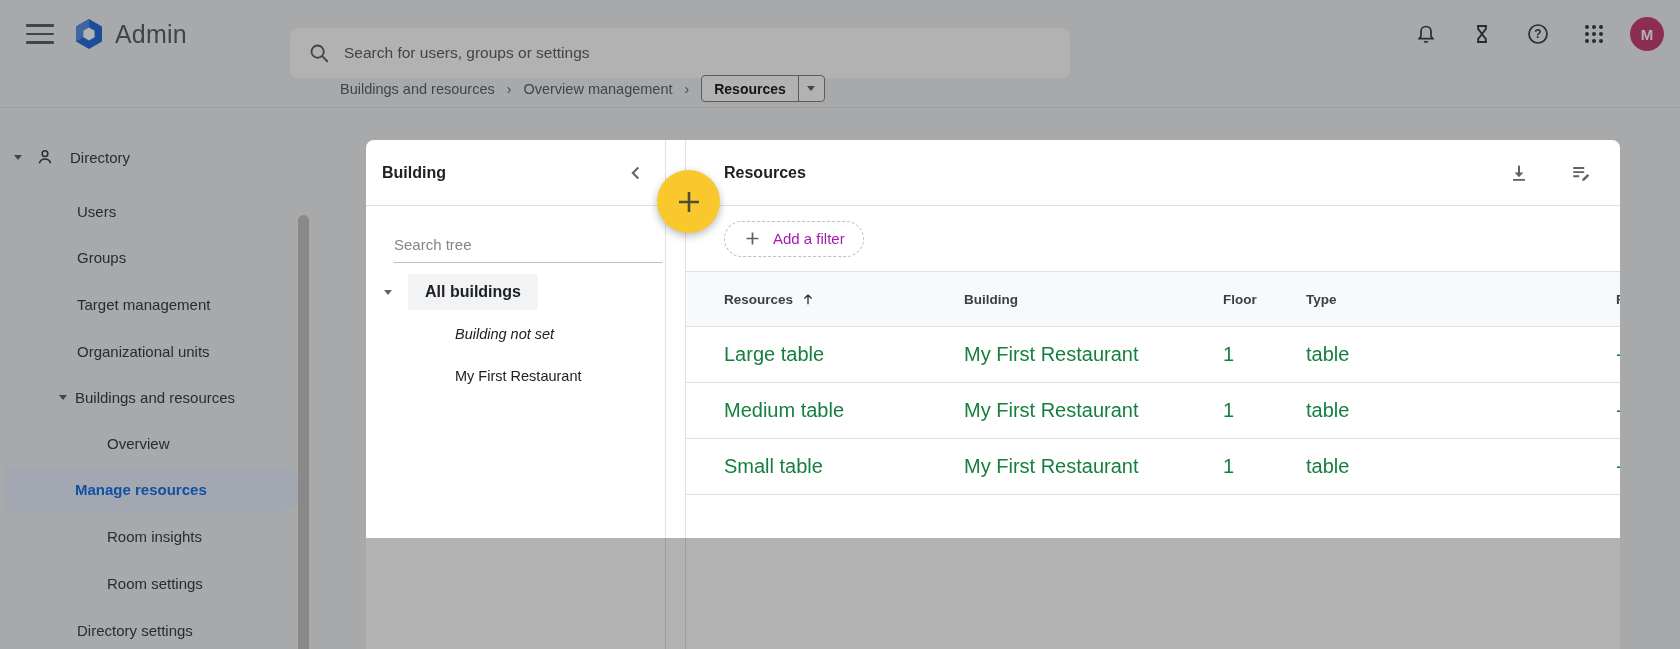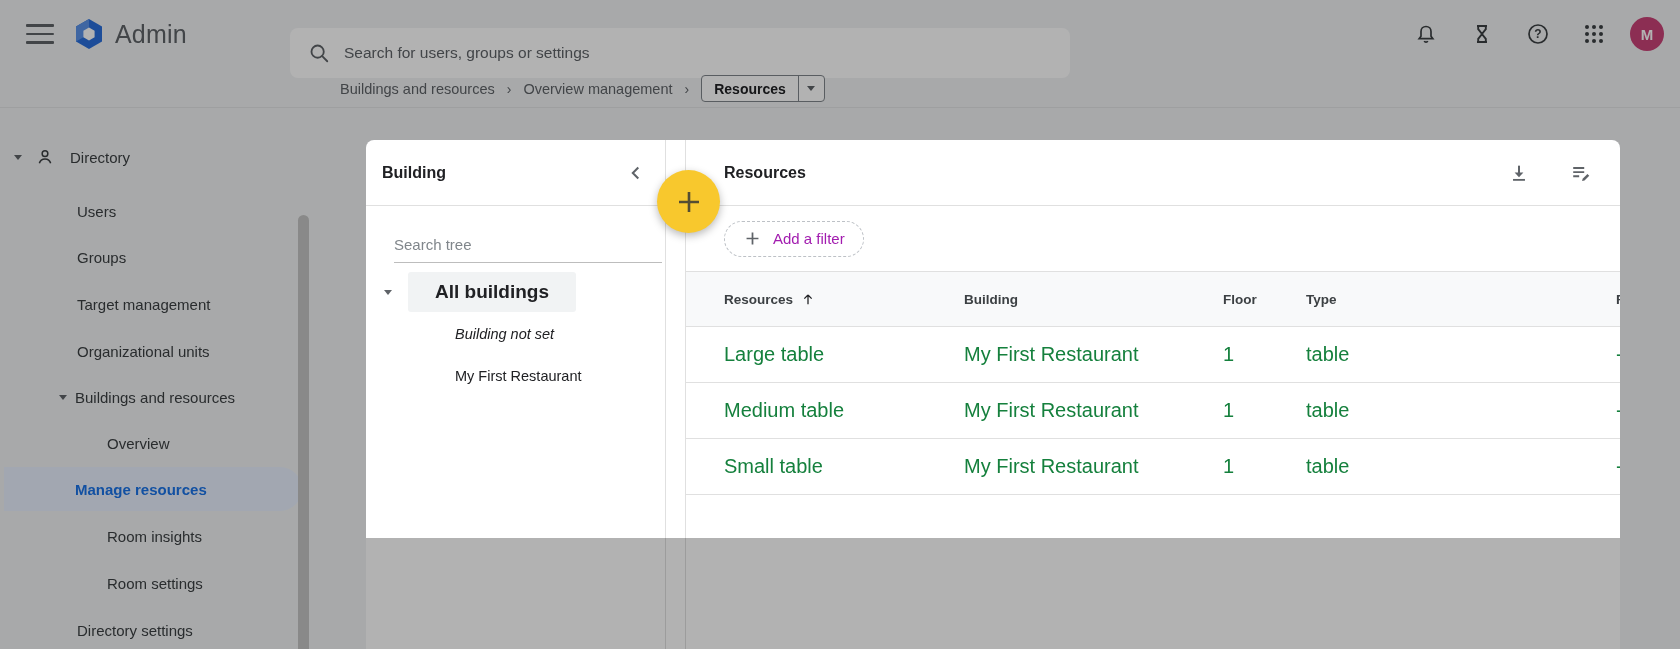--- a/index.html
+++ b/index.html
@@ -42,21 +42,21 @@
   .pane-head { height:66px; display:flex; align-items:center; border-bottom:1px solid #e0e0e0; }
   .pane-title { font-size:16px; font-weight:bold; color:#202124; }
 
   .buildings-pane { position:absolute; left:0; top:0; width:300px; height:100%; border-right:1px solid #e0e0e0; }
   .buildings-pane .pane-head { padding:0 14px 0 16px; justify-content:space-between; }
   .tree-search { display:block; width:268px; margin:26px 16px 0 28px; border:none; outline:none; border-bottom:1px solid #bdbdbd; font-size:15px; padding:4px 0 9px 0; color:#202124; font-family:inherit; background:transparent; }
   .tree-search::placeholder { color:#80868b; opacity:1; }
   .tree { margin-top:8px; }
   .tree-row { height:42px; display:flex; align-items:center; cursor:pointer; }
   .tree-row.root { padding-left:18px; }
-  .tree-chip { margin-left:16px; background:#f1f3f4; border-radius:3px; padding:9px 27px; font-size:19px; font-weight:bold; color:#202124; }
+  .tree-chip { margin-left:16px; background:#f1f3f4; border-radius:3px; padding:9px 17px; font-size:16px; font-weight:bold; color:#202124; }
   .tree-child { padding-left:89px; font-size:14.5px; color:#202124; }
   .italic { font-style:italic; }
 
   .resources-pane { position:absolute; left:319px; top:0; width:935px; height:100%; border-left:1px solid #e0e0e0; overflow:hidden; }
   .resources-pane .pane-head { padding:0 24px 0 38px; }
   .resources-pane .pane-title { flex:1; }
   .head-icons { display:flex; align-items:center; gap:32px; }
   .filter-row { height:66px; display:flex; align-items:center; padding-left:38px; border-bottom:1px solid #e0e0e0; }
   .filter-chip { display:flex; align-items:center; gap:11px; height:36px; padding:0 18px; border:1.5px dashed #bdc1c6; border-radius:18px; color:#a21caf; font-size:15px; cursor:pointer; background:#fff; }
 

